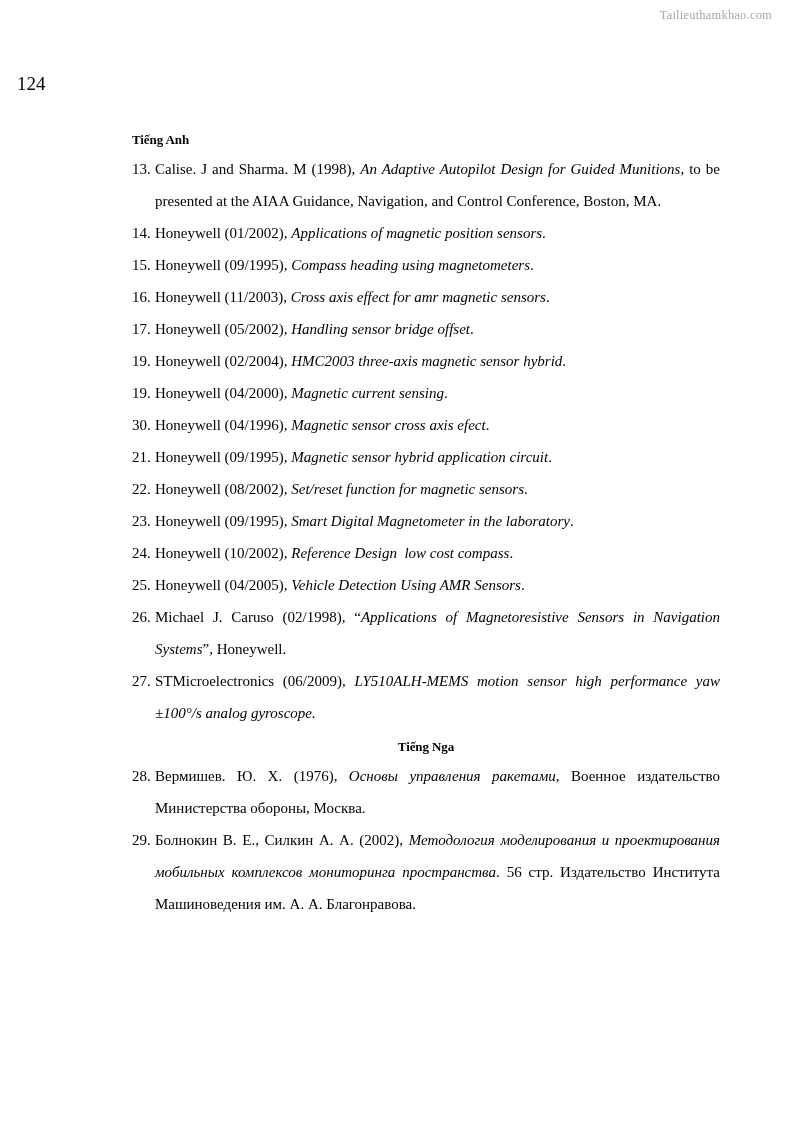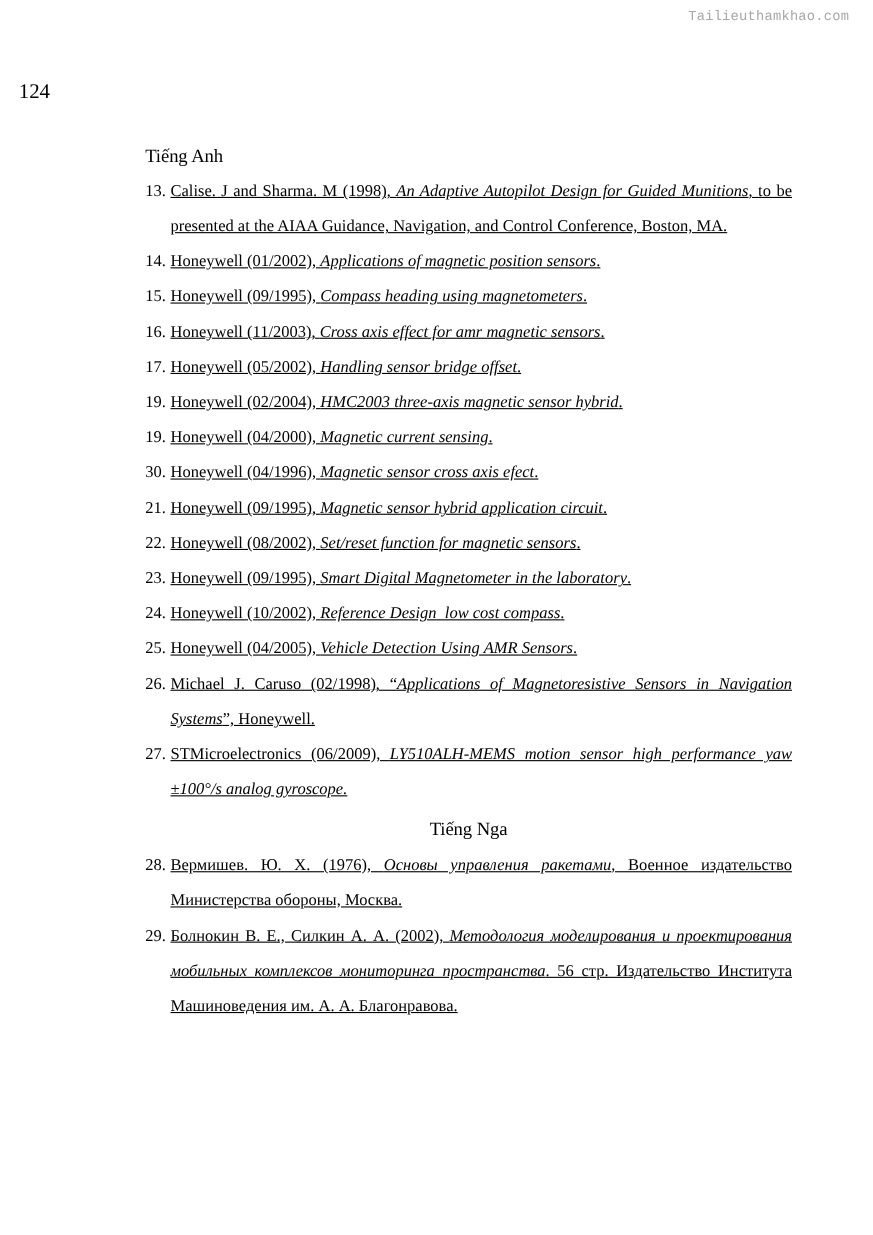--- a/index.html
+++ b/index.html
@@ -14,21 +14,21 @@
     font-family: "Liberation Serif", "DejaVu Serif", serif;
     color: #000000;
     overflow: hidden;
   }
 
   
   .watermark {
     position: absolute;
     top: 8px;
     right: 22px;
-    font-family: Liberation Mono, monospace;
+    font-family: Liberation Serif, serif;
     font-size: 12.5px;
     color: #a8a8a8;
     letter-spacing: 0.2px;
     white-space: nowrap;
   }
 
   
   .page-number {
     position: absolute;
     top: 74px;
@@ -40,22 +40,22 @@
 
   
   .content {
     position: absolute;
     left: 132px;
     top: 131px;
     width: 588px;
   }
 
   .section-heading {
-    font-weight: normal;
-    font-size: 17px;
+    font-weight: bold;
+    font-size: 13px;
     line-height: 1.32;
     margin: 0 0 5px 0;
     letter-spacing: -0.1px;
   }
   .section-heading.nga {
     margin-top: 9px;
     text-align: center;
   }
 
   .ref-list {
@@ -78,21 +78,20 @@
     position: absolute;
     left: 0;
     top: 0;
     width: 23px;
     text-align: left;
     white-space: nowrap;
   }
 
   .ref-text {
     display: block;
-    text-decoration: underline;
   }
 
   .ref-text i {
     font-style: italic;
   }
 
   
   .ref-text { white-space: normal; }
 </style>
 </head>

